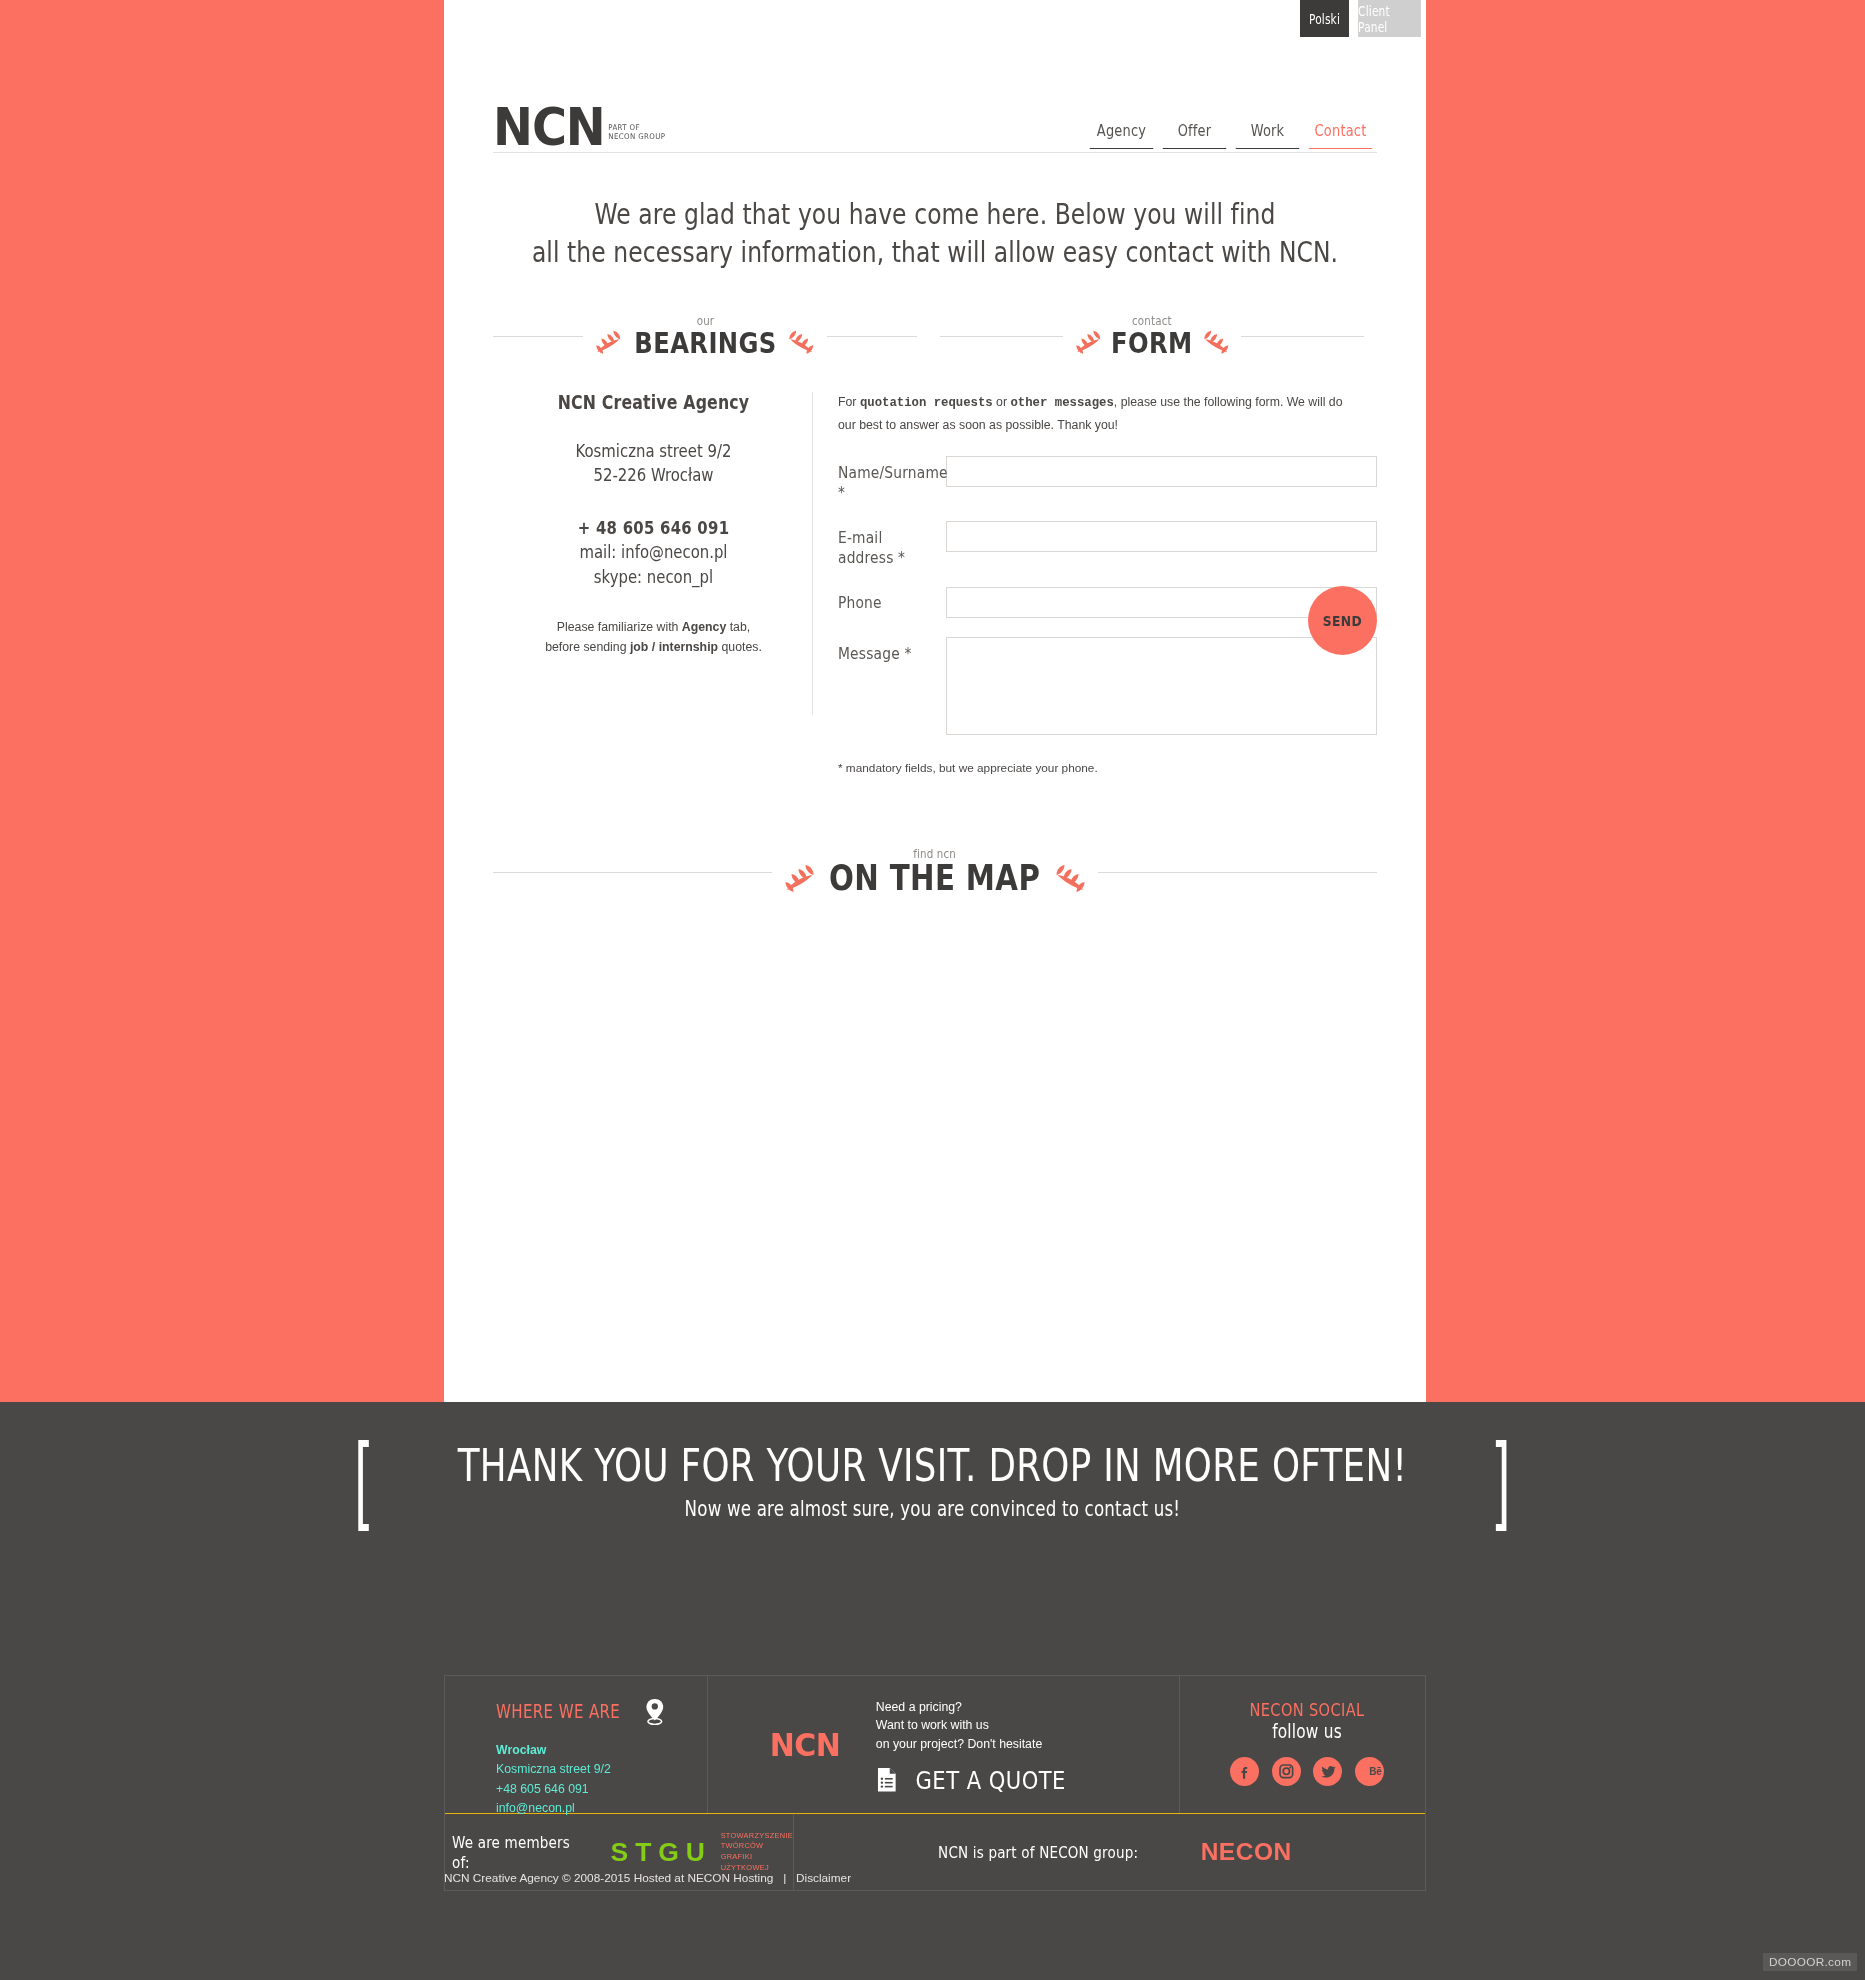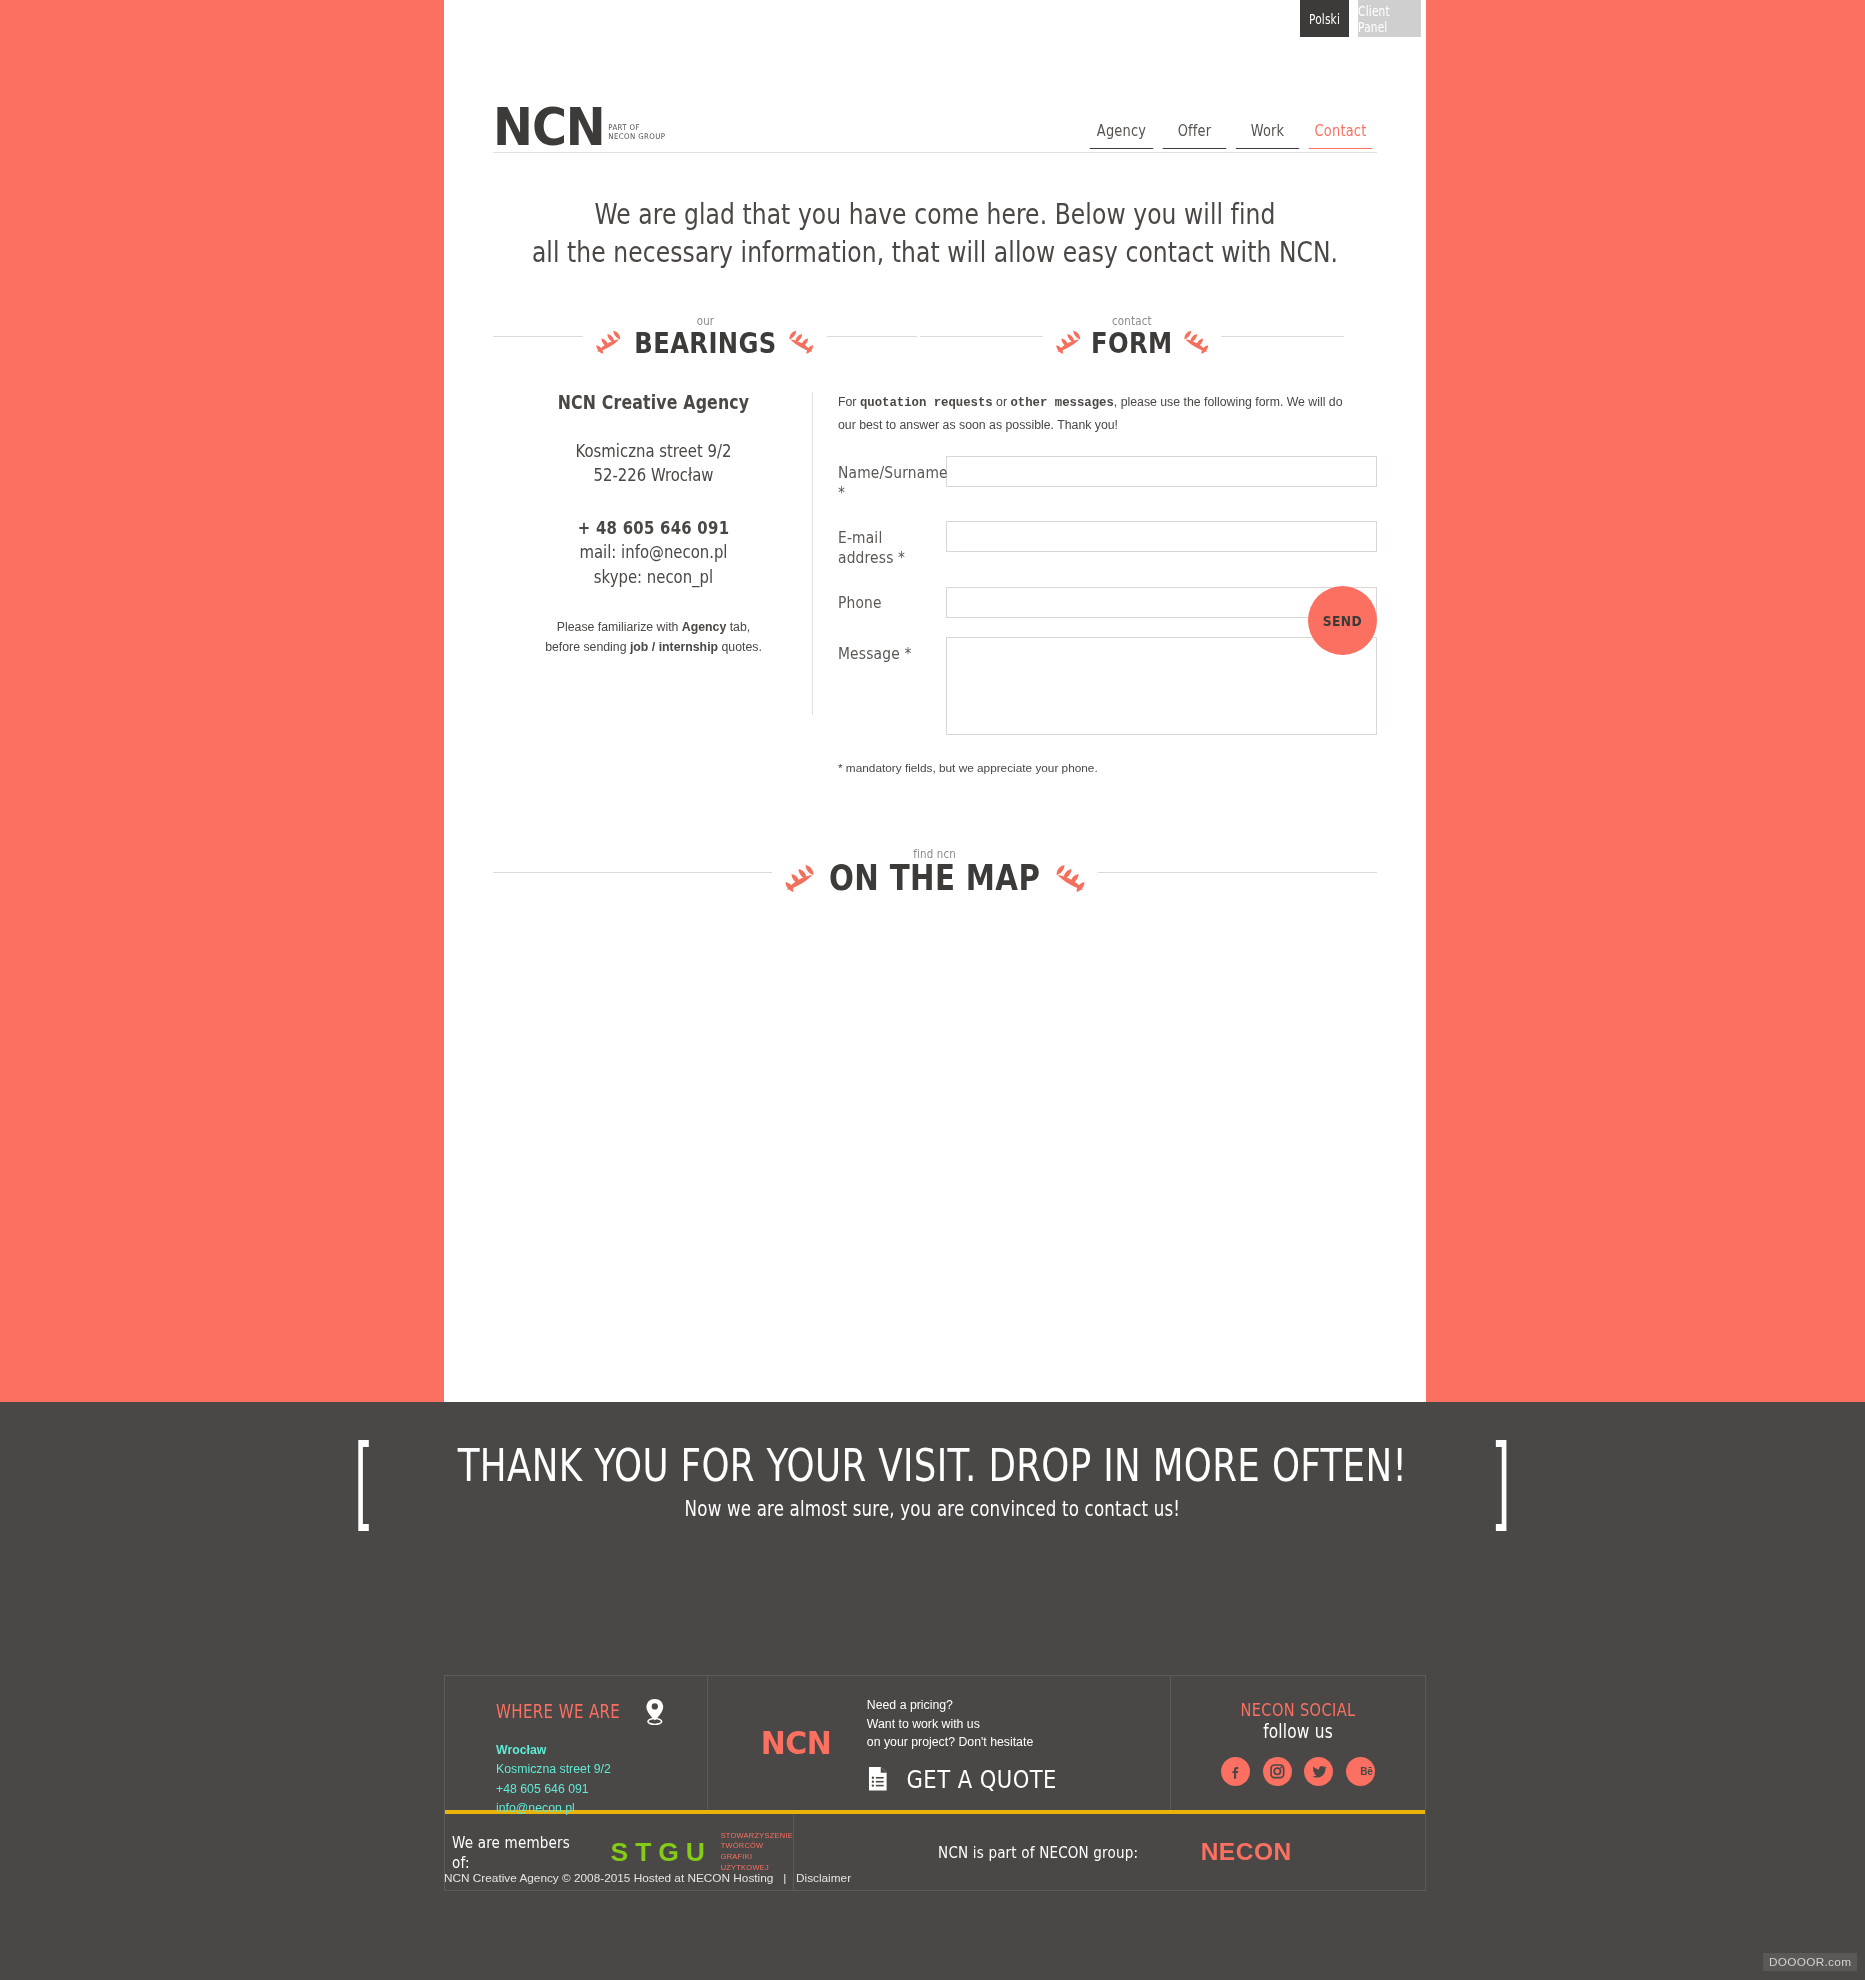--- a/index.html
+++ b/index.html
@@ -93,21 +93,21 @@
     font-size: 12.7px; color: #8d8a87; letter-spacing: 0.2px; transform: scaleX(.9);
   }
   .sec-big {
     font-family: "Liberation Sans Narrow", "DejaVu Sans Condensed", "Liberation Sans", sans-serif;
     font-size: 29px; font-weight: 700; color: #3d3b3a; letter-spacing: 0.4px;
     text-transform: uppercase; transform: scaleX(.93); line-height: 1.05;
   }
 
   .headrow {
     position: absolute; left: 493px; top: 309px; width: 884px;
-    display: flex; gap: 3px;
+    display: flex; gap: 23px;
   }
   .headrow > .sec-head { width: 424px; }
 
   
   .bearings {
     position: absolute; left: 493px; top: 392px; width: 321px;
     text-align: center;
     font-family: "Liberation Sans Narrow", "DejaVu Sans Condensed", "Liberation Sans", sans-serif;
     color: #4a4745;
   }
@@ -186,21 +186,21 @@
   .thanks-sub {
     margin-top: 7.8px;
     font-family: "Liberation Sans Narrow", "DejaVu Sans Condensed", "Liberation Sans", sans-serif;
     font-size: 20.6px; color: #ffffff; letter-spacing: 0.2px; transform: scaleX(.9);
   }
 
   .fgrid {
     position: absolute; left: 444px; top: 273px; width: 982px;
     border: 1px solid #5d5b59;
   }
-  .fgrid-top { display: flex; height: 138px; border-bottom: 4px solid #eab308; }
+  .fgrid-top { display: flex; height: 138px; border-bottom: 1px solid #eab308; gap: 9px; }
   .fcol { position: relative; }
   .fcol.one { width: 263px; border-right: 1px solid #5d5b59; padding: 21.6px 0 0 51px; }
   .fcol.two { width: 463px; border-right: 1px solid #5d5b59; display: flex; align-items: center; padding-left: 54px; }
   .fcol.three { flex: 1 1 auto; padding-top: 23.5px; text-align: center; }
 
   .where-head { display: flex; align-items: center; gap: 9.8px; }
   .where-title {
     font-family: "Liberation Sans Narrow", "DejaVu Sans Condensed", "Liberation Sans", sans-serif;
     font-size: 18.6px; color: #FB7060; letter-spacing: 0.4px; text-transform: uppercase;
     transform: scaleX(.9); transform-origin: left center;

